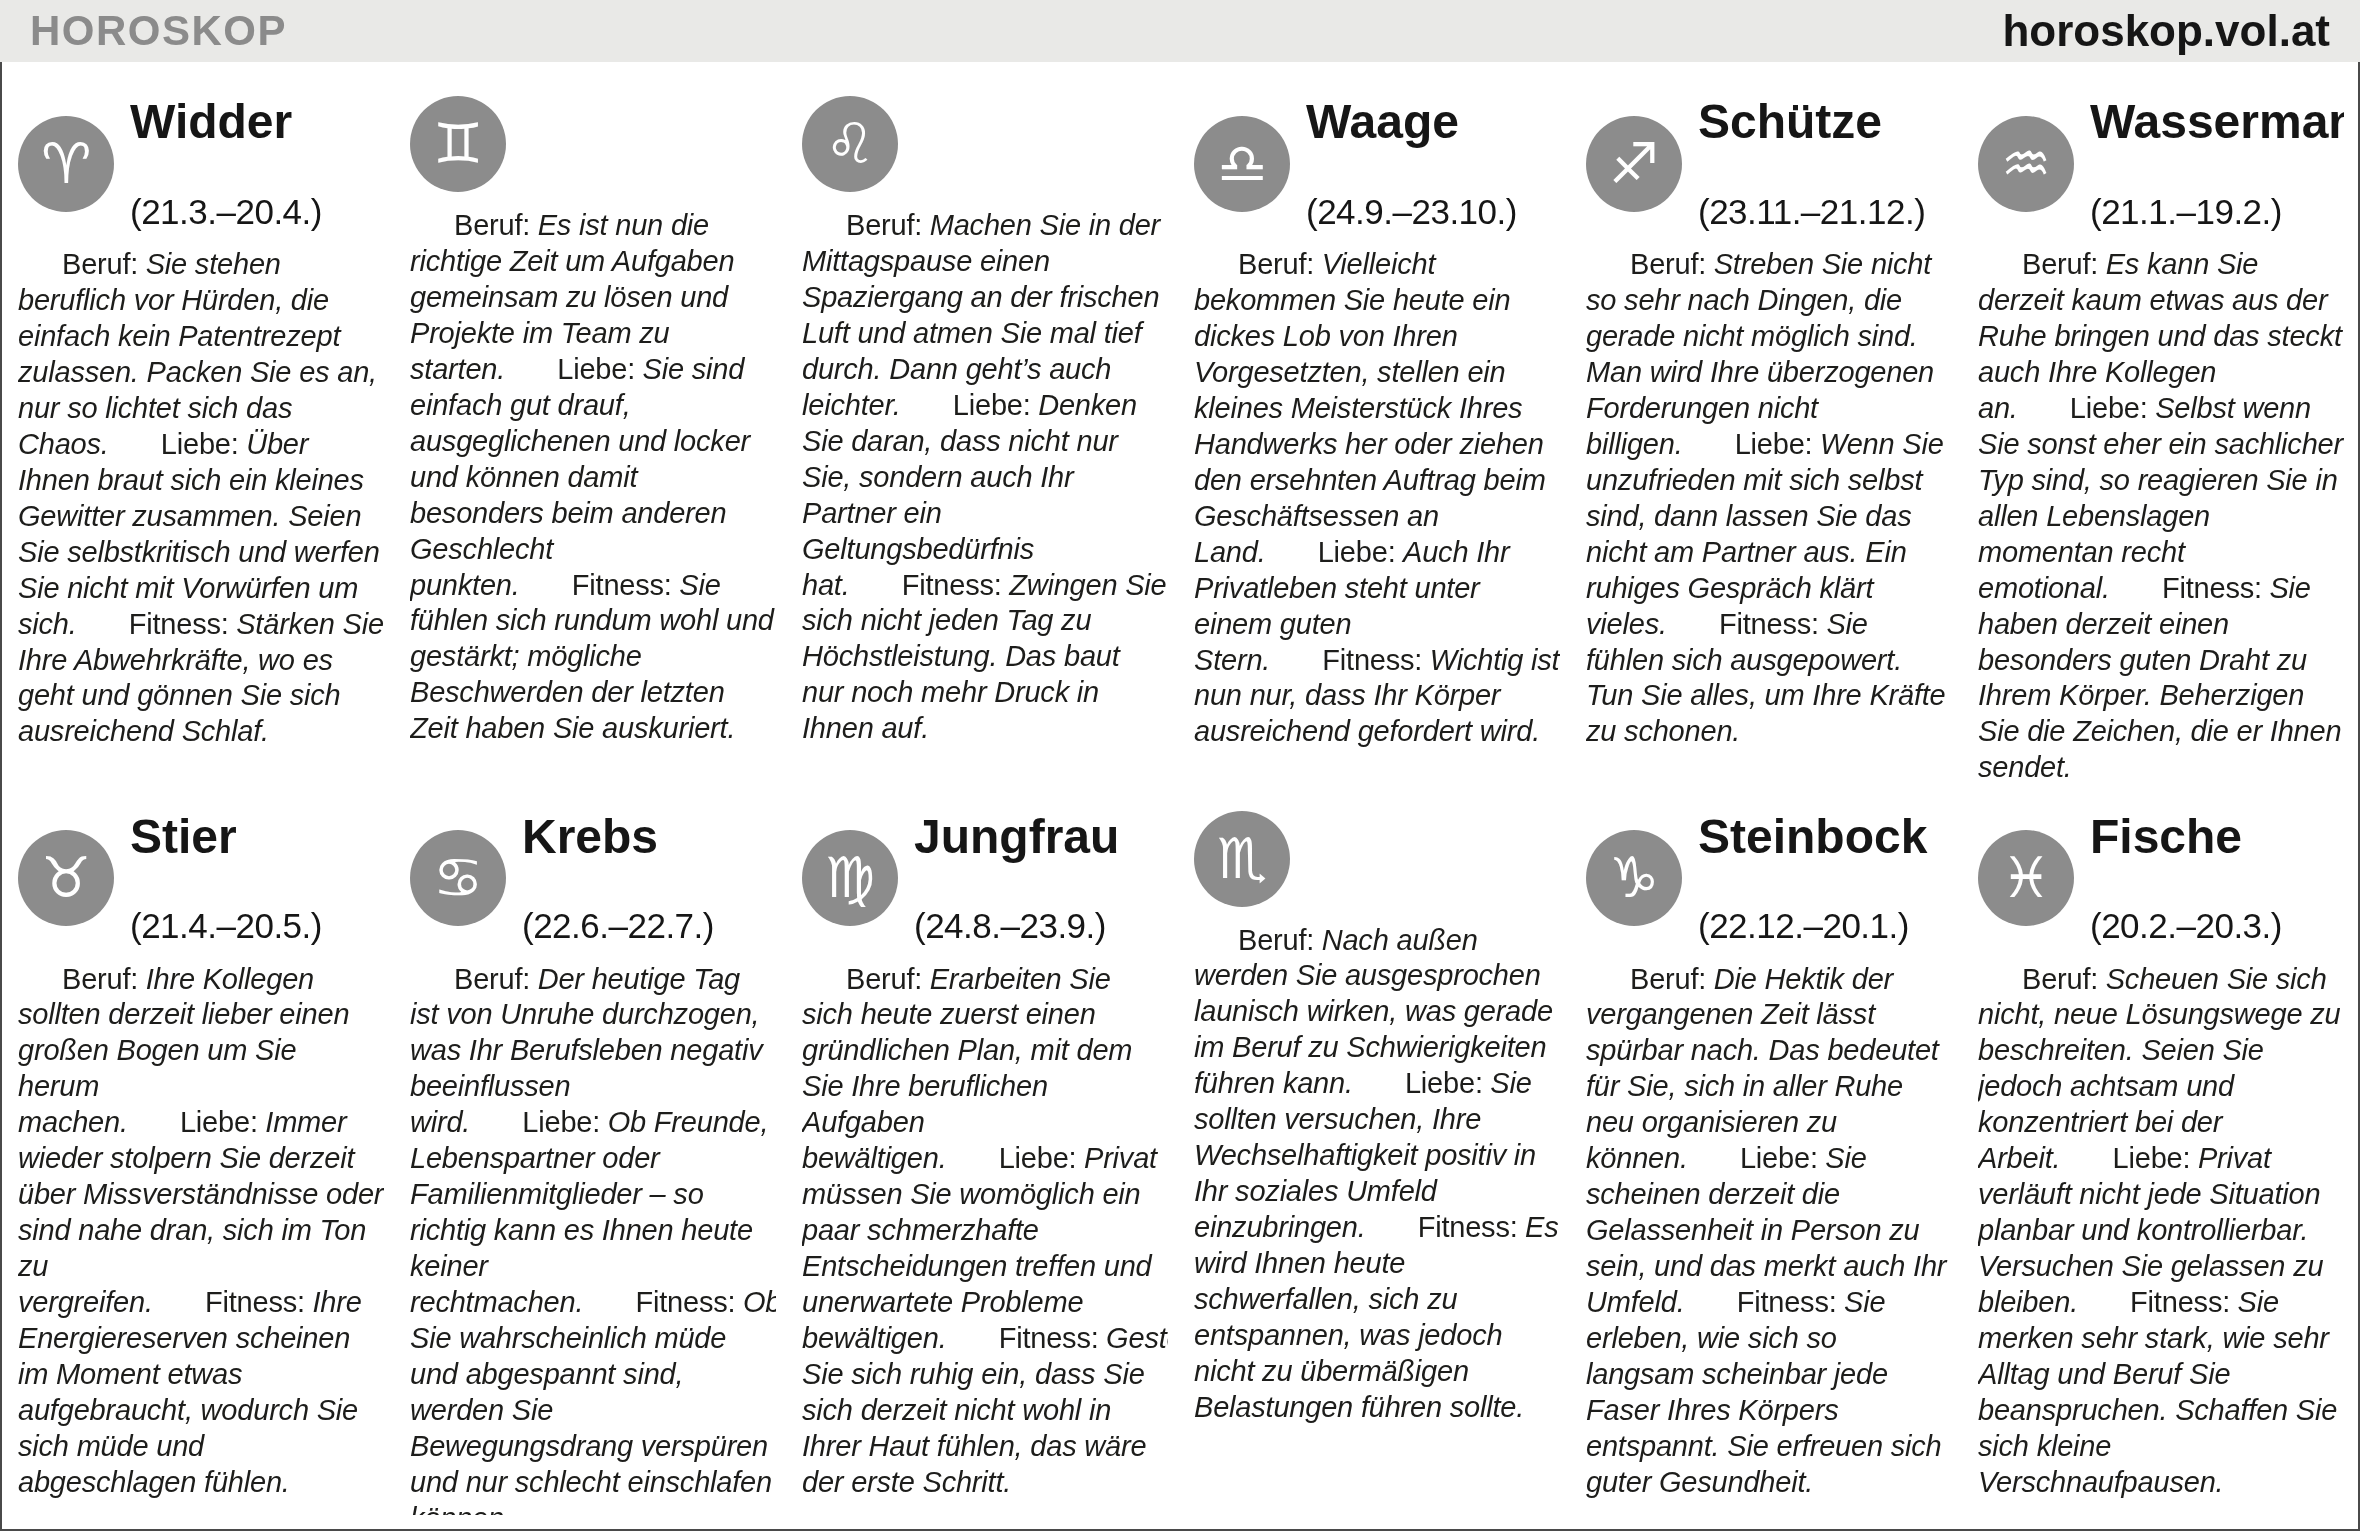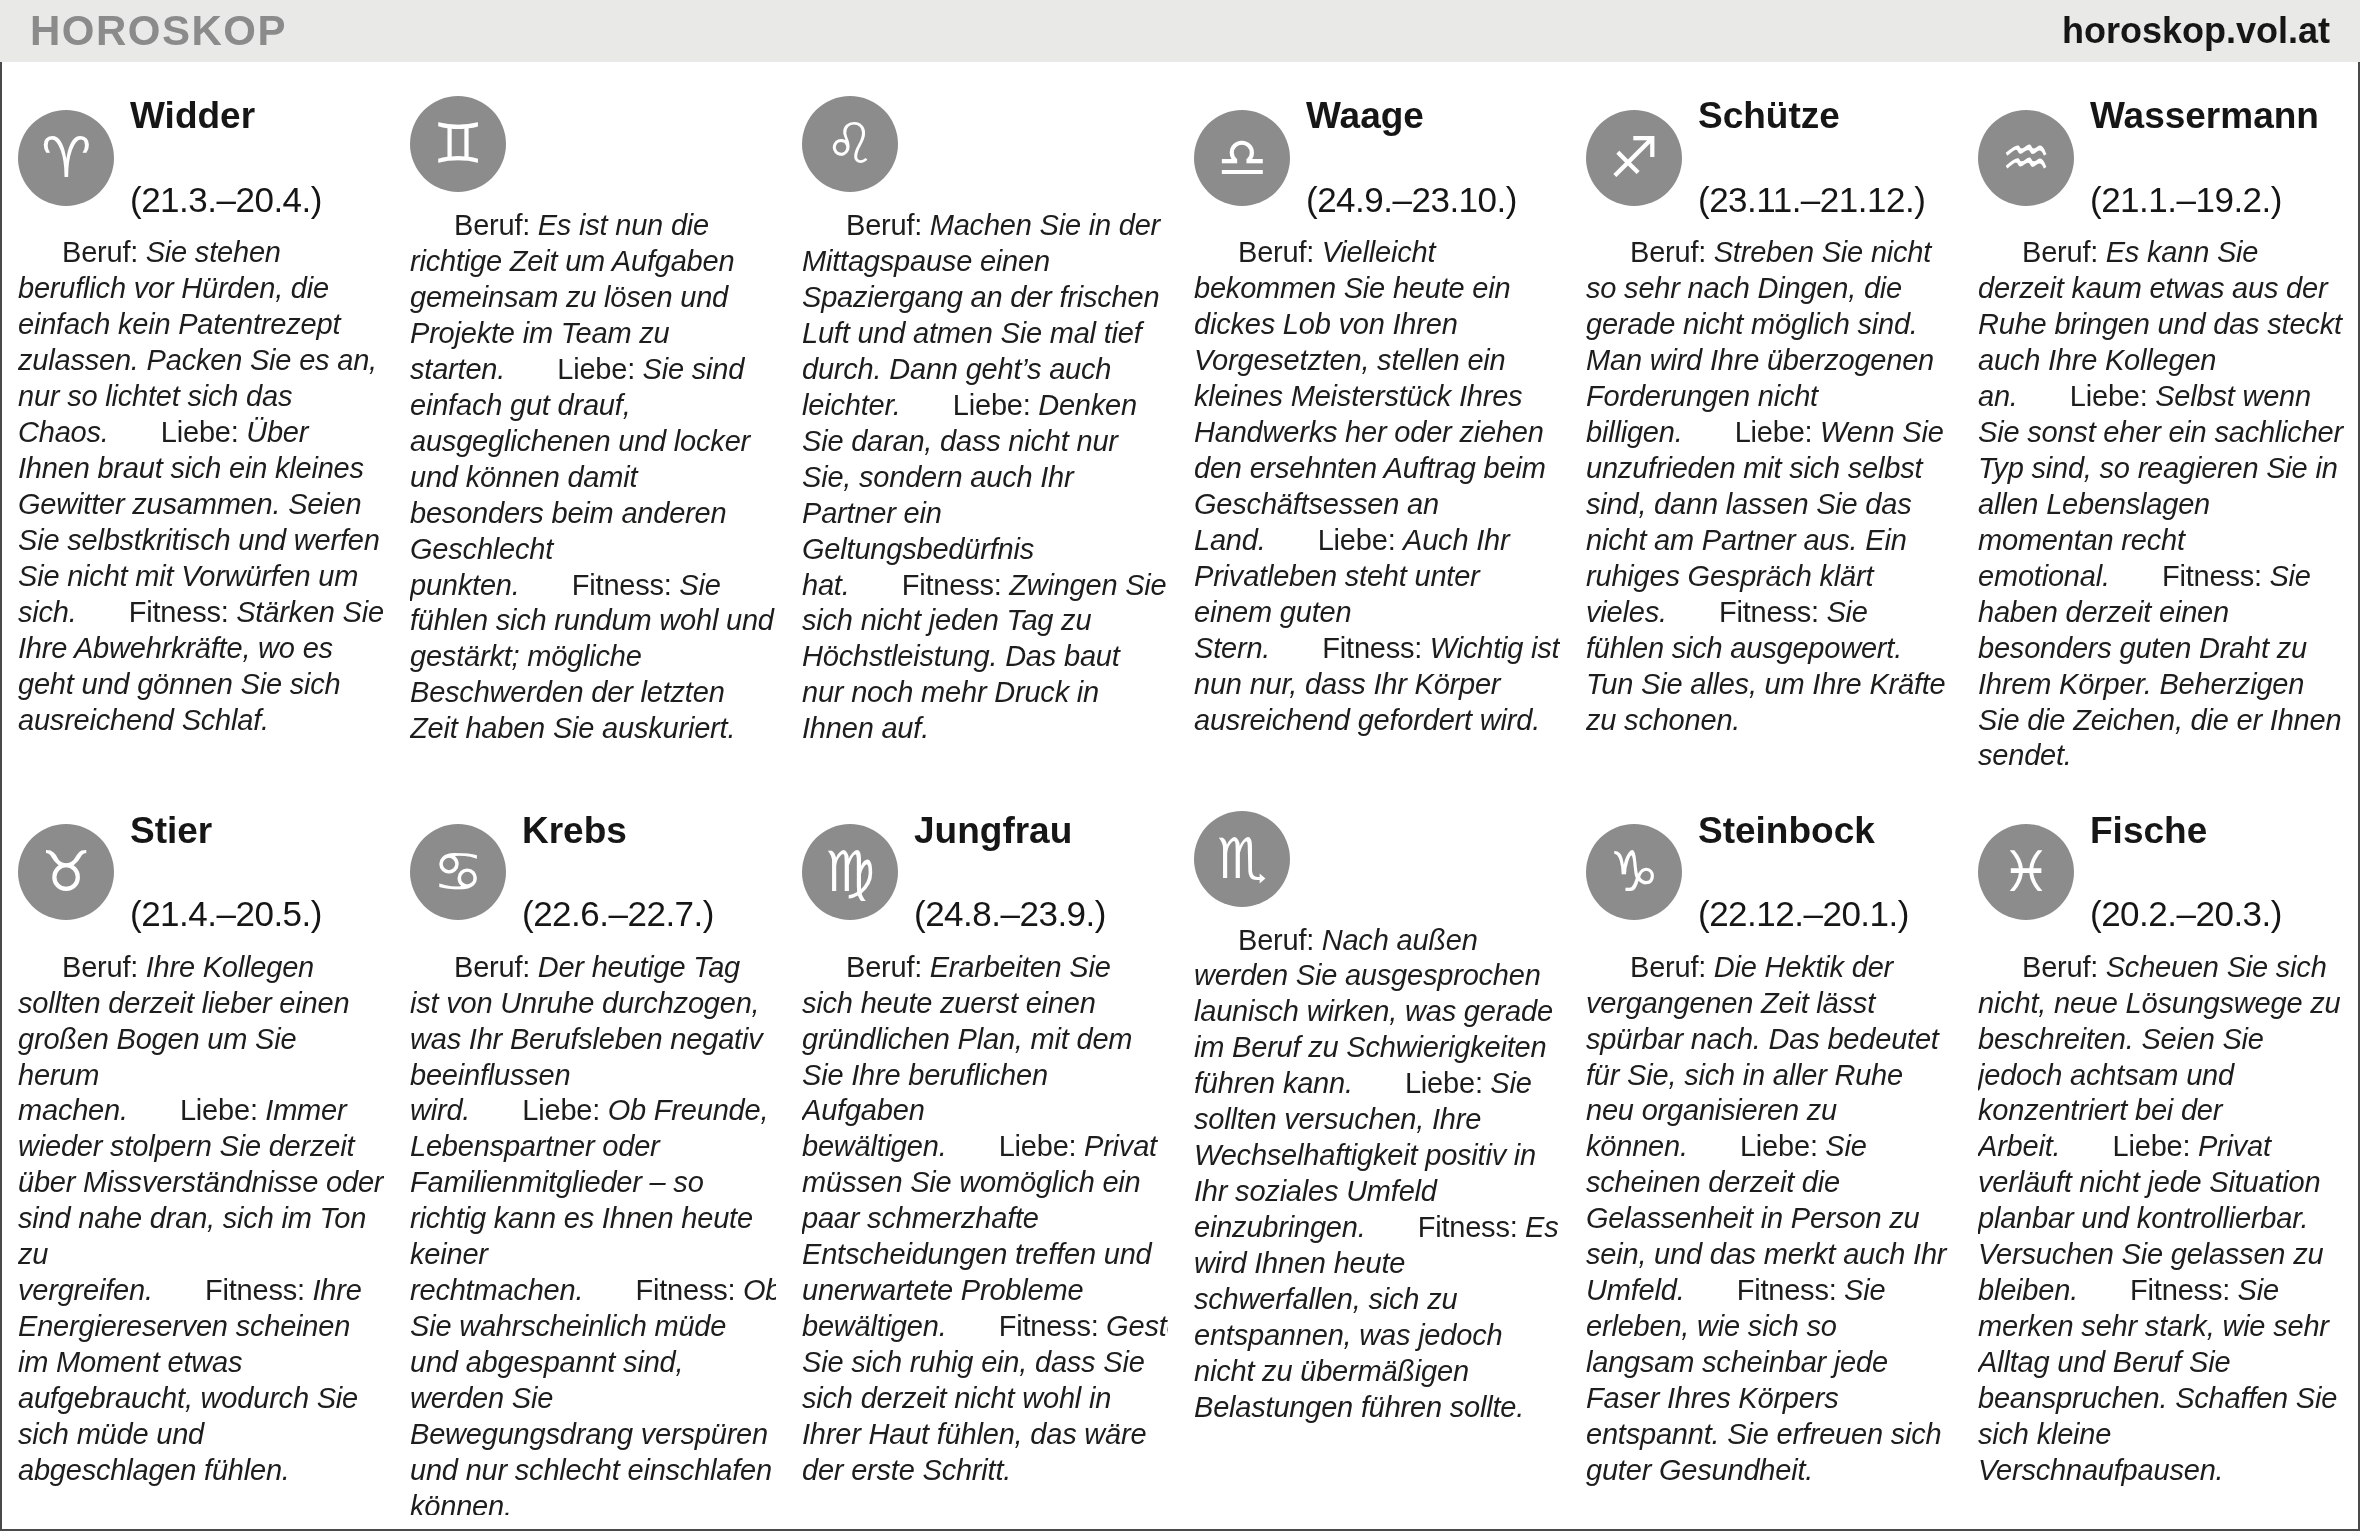--- a/index.html
+++ b/index.html
@@ -19,21 +19,21 @@
     align-items: center;
     padding: 0 30px;
   }
   .topbar-title {
     font-size: 42px;
     font-weight: bold;
     color: #8b8b8b;
     letter-spacing: 1.5px;
   }
   .topbar-site {
-    font-size: 36px;
+    font-size: 44px;
     font-weight: bold;
     color: #161616;
   }
   main {
     height: 1469px;
     border-left: 2px solid #4a4a4a;
     border-right: 2px solid #4a4a4a;
     border-bottom: 2px solid #4a4a4a;
     padding: 34px 14px 14px 16px;
     display: grid;
@@ -59,21 +59,21 @@
     align-items: center;
     justify-content: center;
   }
   .glyph {
     color: #ffffff;
     font-size: 56px;
     line-height: 1;
     font-family: "DejaVu Sans", sans-serif;
   }
   .sign-name {
-    font-size: 37px;
+    font-size: 48px;
     font-weight: bold;
     color: #161616;
     line-height: 1.08;
   }
   .sign-dates {
     font-size: 35px;
     color: #161616;
     line-height: 1.12;
     letter-spacing: -0.5px;
     white-space: nowrap;

